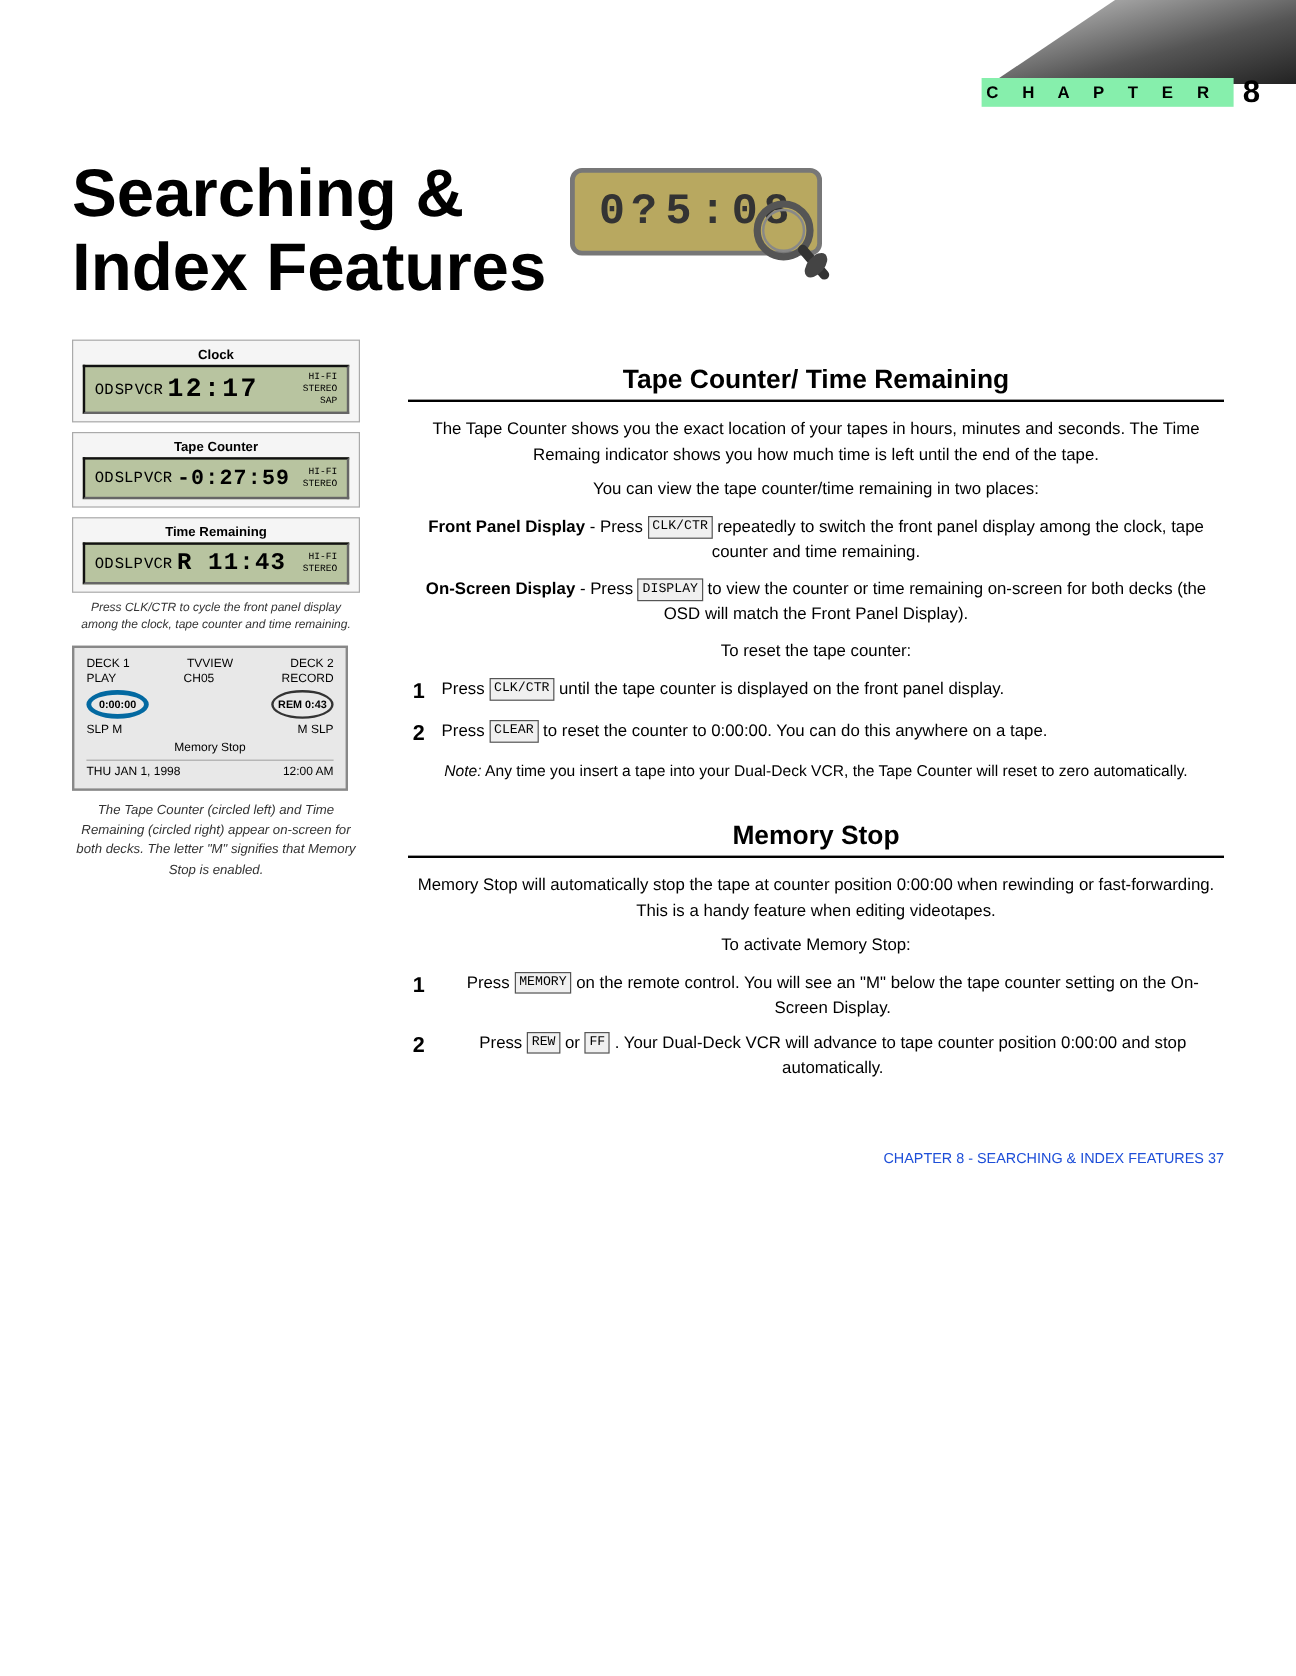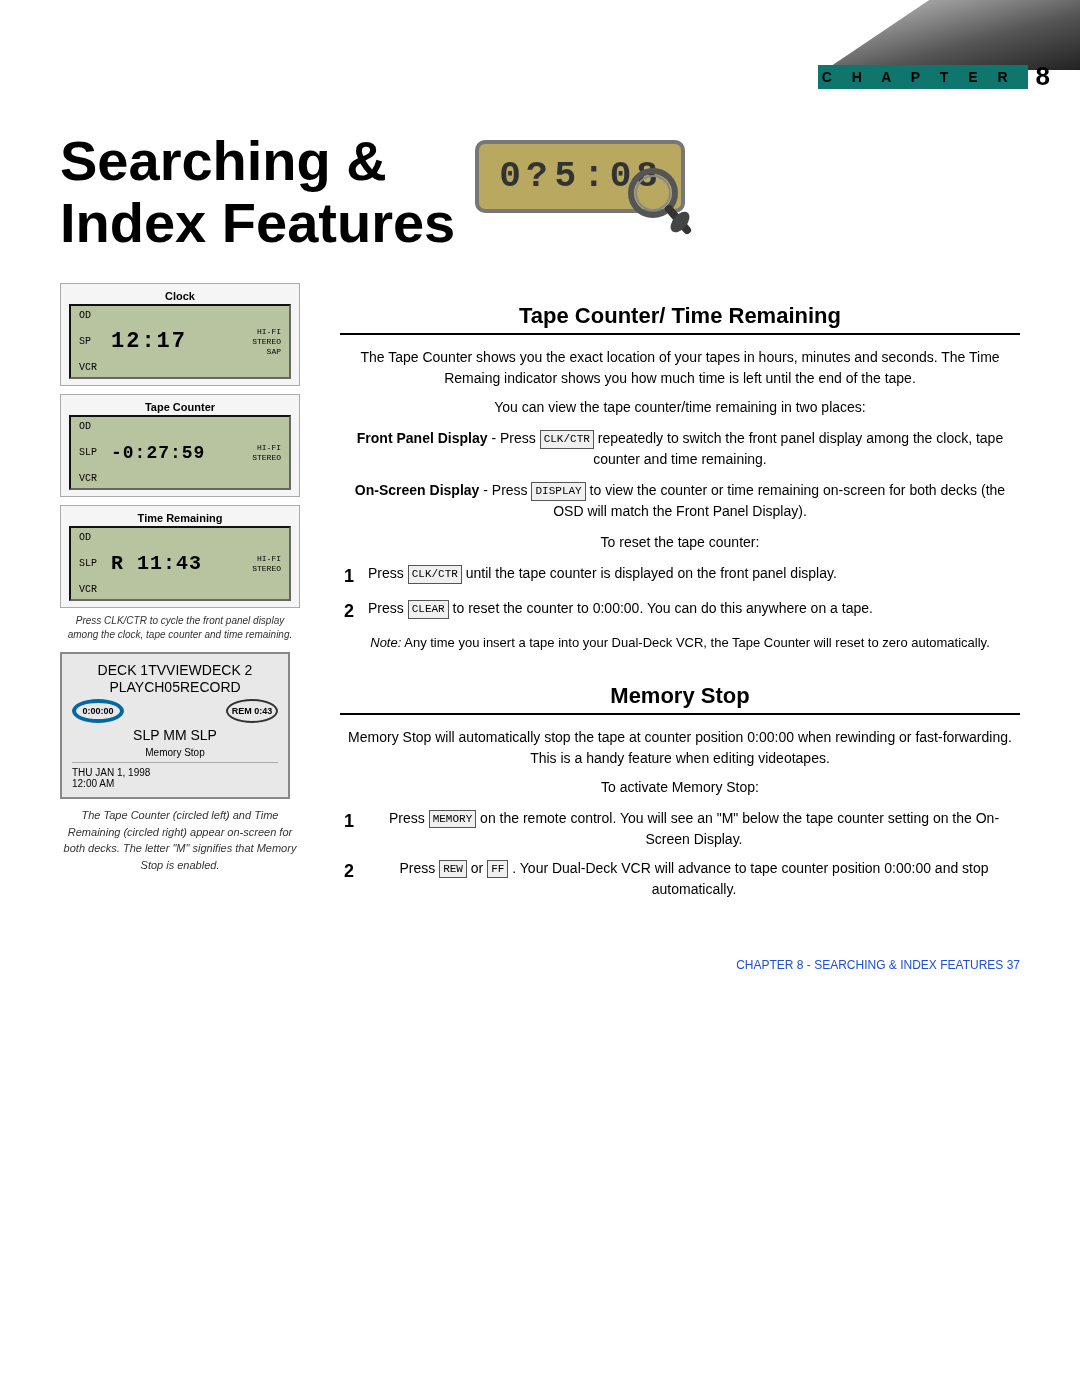--- a/index.html
+++ b/index.html
@@ -37,21 +37,21 @@
       display: flex;
       justify-content: flex-end;
       align-items: center;
       padding-right: 30px;
     }
     .chapter-label {
       font-size: 14px;
       font-weight: bold;
       letter-spacing: 8px;
       color: #000;
-      background: #0f766e;
+      background: #86efac;
       padding: 4px 12px 4px 4px;
       text-align: center;
     }
     .chapter-number {
       font-size: 26px;
       font-weight: bold;
       color: #000;
       margin-left: 8px;
     }
 
@@ -115,23 +115,22 @@
       display: flex;
       align-items: center;
       gap: 4px;
       font-family: 'Courier New', monospace;
       font-size: 13px;
       min-height: 32px;
       position: relative;
     }
     .display-screen-left {
       display: flex;
-      flex-direction: column;
-      font-size: 10px;
-      gap: 15px;
+      font-size: 13px;
+      gap: 1px;
       min-width: 28px;
     }
     .display-screen-left span {
       display: block;
     }
     .display-digits {
       font-size: 20px;
       font-family: 'Courier New', monospace;
       font-weight: bold;
       letter-spacing: 1px;
@@ -226,22 +225,22 @@
     .osd-memory-panel {
       border: 2px solid #888;
       background: #e8e8e8;
       padding: 8px 10px;
       margin-top: 8px;
       font-size: 10px;
       width: 230px;
     }
     .osd-panel-inner-row {
       display: flex;
-      justify-content: center;
-      font-size: 14px;
+      justify-content: space-between;
+      font-size: 10px;
       margin-bottom: 1px;
     }
     .osd-memory-stop-label {
       text-align: center;
       font-size: 10px;
       margin: 4px 0 2px 0;
     }
   </style>
 </head>
 <body>
@@ -366,21 +365,21 @@
           <span style="border:2px solid #333; border-radius:50%; display:inline-flex; align-items:center; justify-content:center; width:52px; height:24px; font-size:9px; font-weight:bold;">
             <span>REM 0:43</span>
           </span>
         </div>
         <div class="osd-panel-inner-row">
           <span>SLP M</span>
           <span></span>
           <span>M SLP</span>
         </div>
         <div class="osd-memory-stop-label">Memory Stop</div>
-        <div style="border-top:1px solid #aaa; margin-top:4px; padding-top:4px; display:flex; justify-content:space-between; font-size:10px;flex-direction:column;">
+        <div style="border-top:1px solid #aaa; margin-top:4px; padding-top:4px; display:flex; justify-content:space-between; font-size:10px;">
           <span>THU JAN 1, 1998</span>
           <span>12:00 AM</span>
         </div>
       </div>
 
       <div class="display-caption" style="font-style:italic; font-size:11px; margin-top:8px; line-height:1.5;">
         <span>The Tape Counter (circled left) and Time Remaining (circled right) appear on-screen for both decks. The letter "M" signifies that Memory Stop is enabled.</span>
       </div>
 
     </div>

